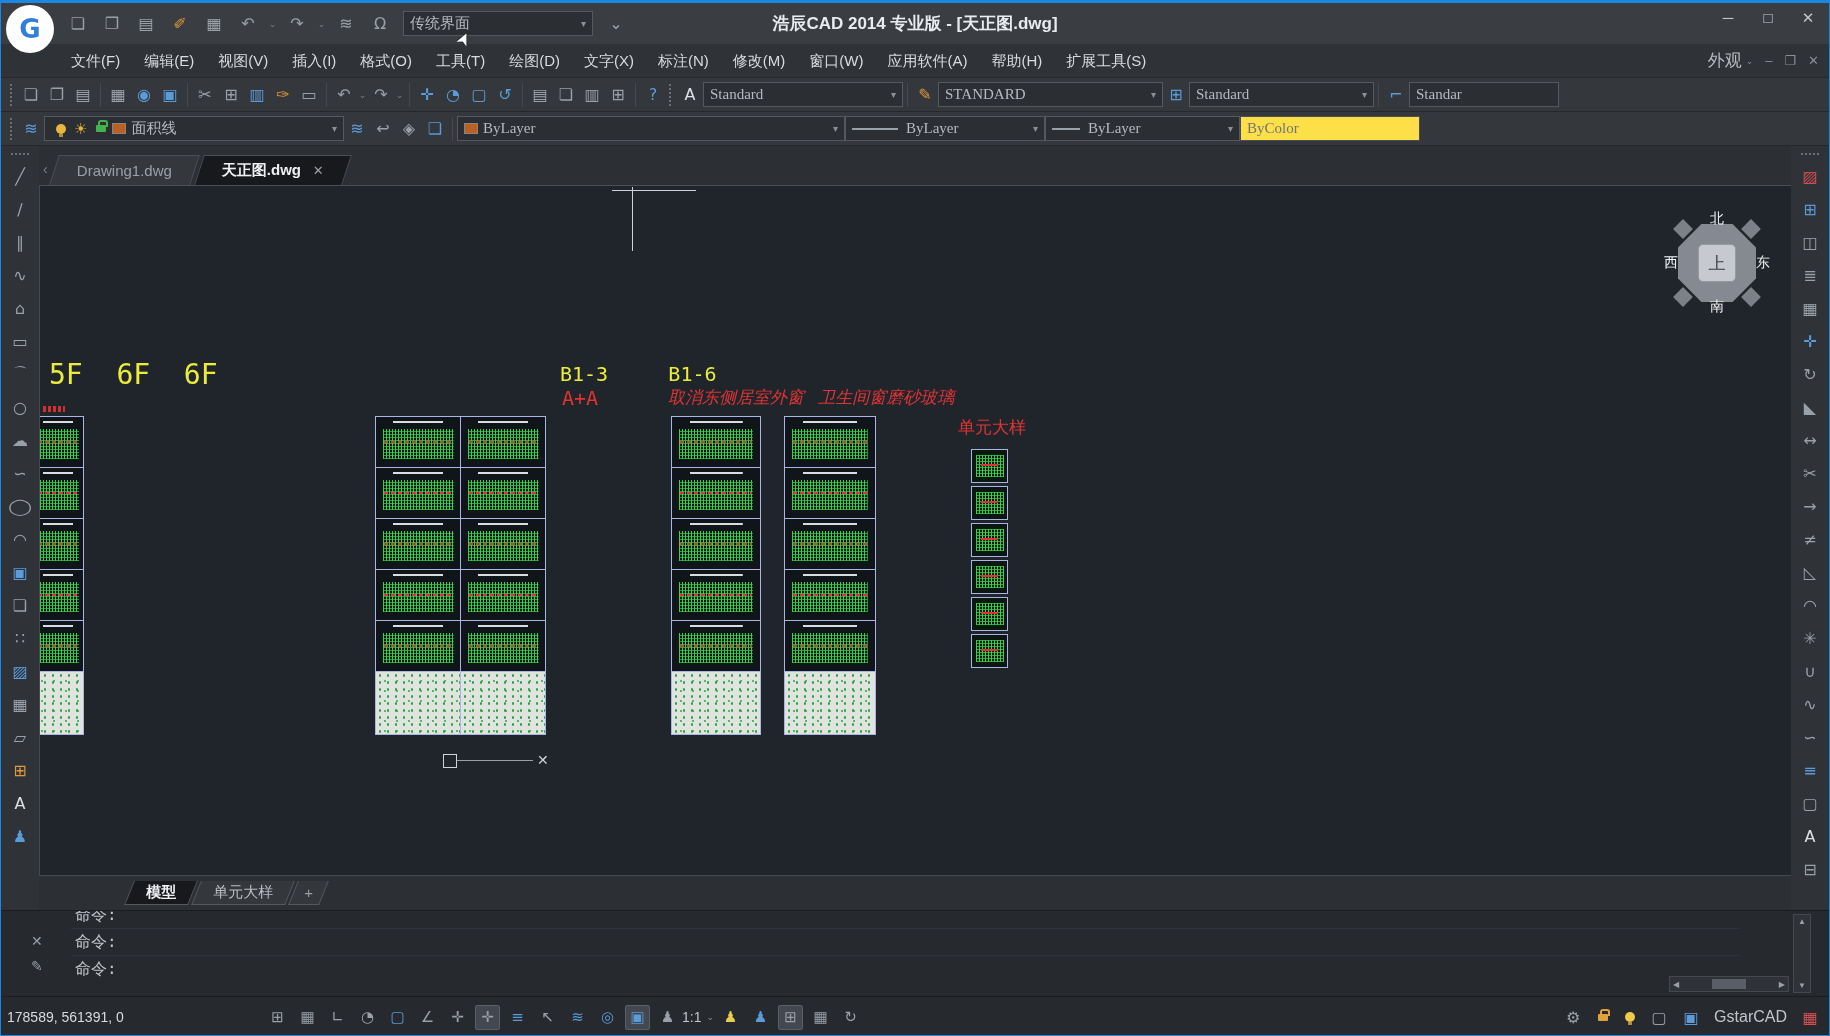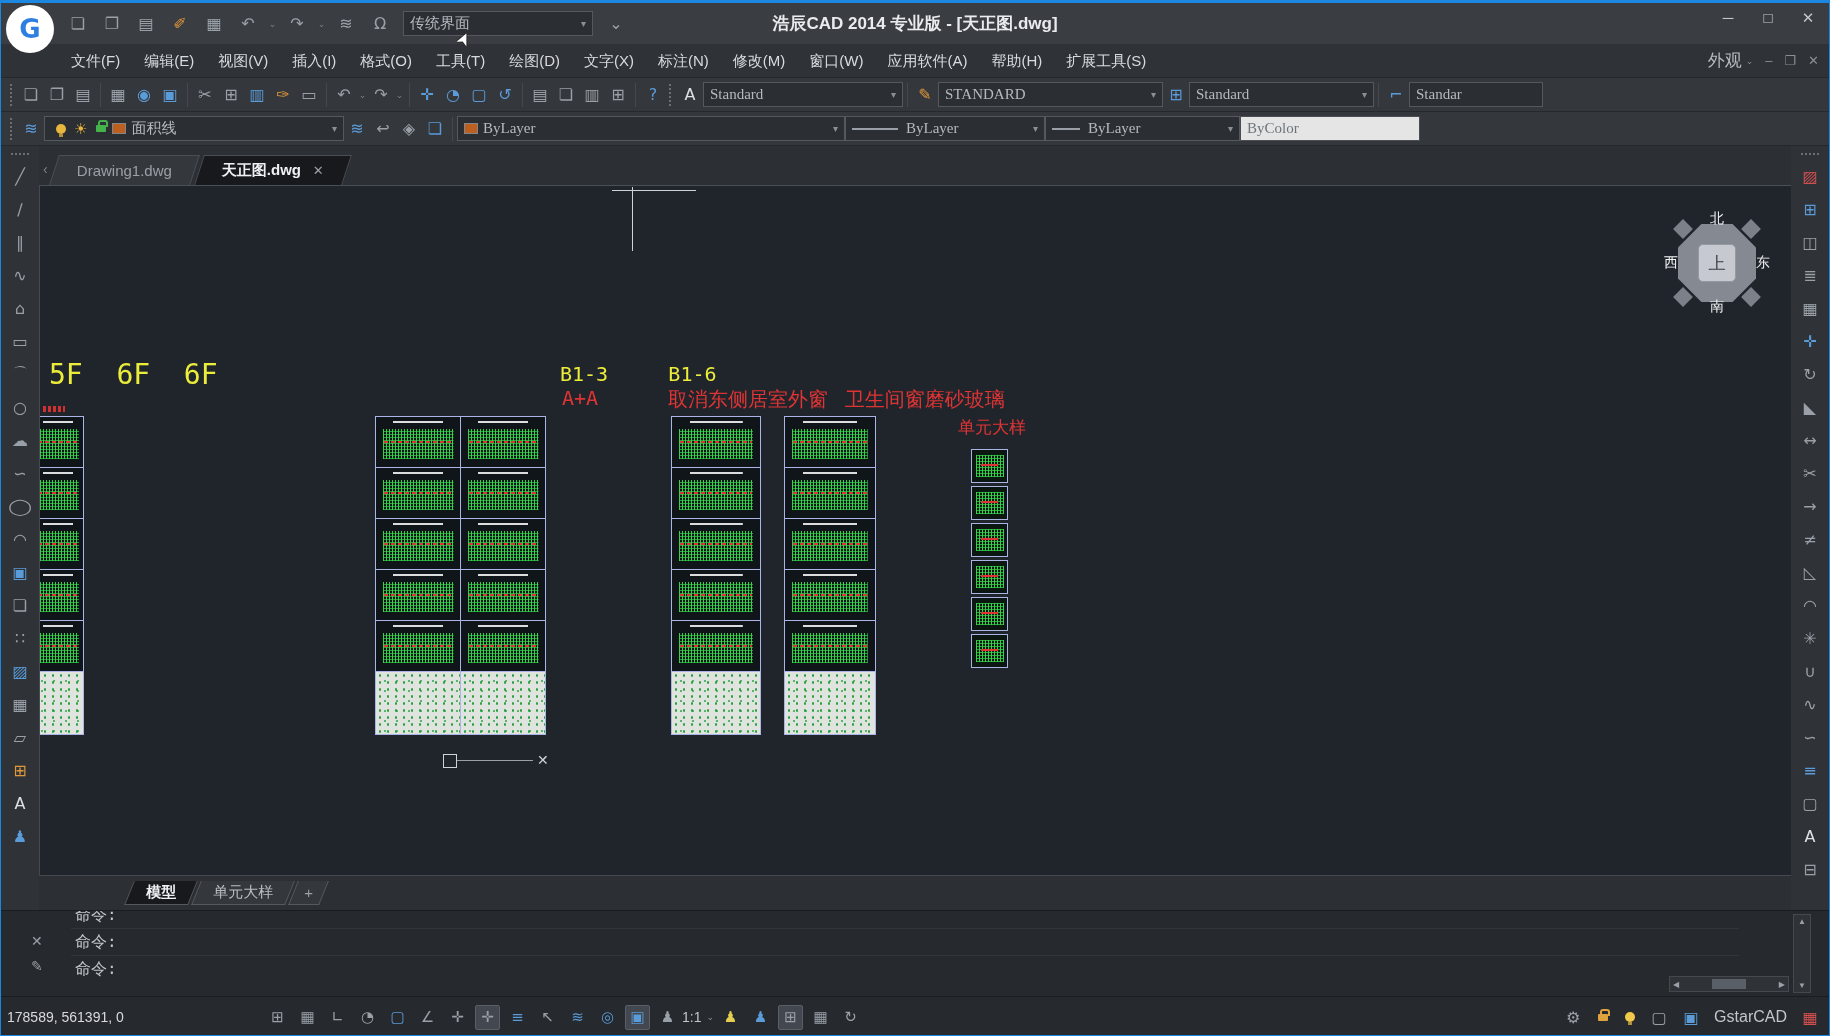--- a/index.html
+++ b/index.html
@@ -44,21 +44,21 @@
   .icon.white{color:#dde0e4} .icon.dim{color:#7d828a} .icon.yellow{color:#e6cf4e}
   .icon.sm{width:11px; font-size:9px;} .icon.wide{transform:scaleX(1.35);}
   .icon.on{background:#43474f; border:1px solid #5a5f67; border-radius:2px;}
   .tb-sep { width:1px; height:24px; background:#26282c; border-right:1px solid #45484e; margin:0 4px; }
   .tb-group { display:flex; align-items:center; }
 
   .combo { display:flex; align-items:center; background:#2b2e33; border:1px solid #55585e;
            color:#b6bac0; font-size:15px; height:25px; padding:0 6px;
            font-family:"Liberation Serif", serif; }
   .combo .caret { margin-left:auto; color:#8b9097; font-size:10px; font-family:"Liberation Sans",sans-serif; }
-  .combo.disabled { color:#6f747b; background:#e5e5e5; border-color:#4a4e54; }
+  .combo.disabled { color:#6f747b; background:#fde047; border-color:#4a4e54; }
   .swatch { width:14px; height:11px; background:#bd5f1e; border:1px solid #82858a; margin-right:5px; flex:0 0 auto; }
   .line-sample { height:2px; background:#9aa0a8; margin-right:8px; flex:0 0 auto; }
 
   .mini-lock { position:relative; width:10px; height:7px; background:#44b34c; border-radius:1px; margin:0 6px; flex:0 0 auto;}
   .mini-lock::before { content:""; position:absolute; left:2px; top:-5px; width:6px; height:5px;
                        border:2px solid #44b34c; border-bottom:none; border-radius:3px 3px 0 0; }
   .mini-lock.orange { background:#e0a23c; } .mini-lock.orange::before { border-color:#e0a23c; }
   .mini-bulb { position:relative; width:10px; height:10px; border-radius:50%; background:#f0c94a; margin:0 5px; flex:0 0 auto;}
   .mini-bulb::after { content:""; position:absolute; left:3px; bottom:-3px; width:4px; height:3px; background:#b2913a; }
   .sun-glyph { color:#e8b63c; font-size:15px; margin:0 3px; }
@@ -298,21 +298,21 @@
       <span>STANDARD</span>
       <span class="caret">▾</span>
     </div>
     <span class="icon blue">⊞</span>
     <div class="combo" style="width:185px">
       <span>Standard</span>
       <span class="caret">▾</span>
     </div>
     <div class="tb-sep"></div>
     <span class="icon blue">⌐</span>
-    <div class="combo" style="width:134px; overflow:hidden">
+    <div class="combo" style="width:150px; overflow:hidden">
       <span>Standar</span>
     </div>
   </div>
 
   <div class="toolbar">
     <div class="grip"></div>
     <span class="icon blue">≋</span>
     <div class="combo" style="width:300px">
       <span class="mini-bulb" style="background:#e8b63c"></span>
       <span class="sun-glyph">☀</span>
@@ -371,21 +371,21 @@
       </div>
 
       <div class="canvas">
 
         <div class="mark" style="left:572px; top:4px; width:84px; height:1px;"></div>
         <div class="mark" style="left:592px; top:1px; width:1px; height:64px;"></div>
 
         <div class="cad-text yellow" style="left:9px; top:172px; font-size:28px;">5F  6F  6F</div>
         <div class="cad-text yellow" style="left:520px; top:176px; font-size:20px;">B1-3     B1-6</div>
         <div class="cad-text redtxt" style="left:522px; top:200px; font-size:20px;">A+A</div>
-        <div class="cad-text redtxt" style="left:628px; top:200px; font-size:20px; font-family:'Liberation Sans',sans-serif;">取消东侧居室外窗   卫生间窗磨砂玻璃</div>
+        <div class="cad-text redtxt" style="left:628px; top:200px; font-size:17px; font-family:'Liberation Sans',sans-serif;font-style:italic;">取消东侧居室外窗   卫生间窗磨砂玻璃</div>
         <div class="cad-text redtxt" style="left:918px; top:230px; font-size:17px; font-family:'Liberation Sans',sans-serif;">单元大样</div>
         <div class="red-scribble" style="left:3px; top:220px;"></div>
 
         <div class="t-col" style="left:-8px; top:231px; width:52px; height:318px;">
           <div class="t-cell"></div>
             <div class="t-cell"></div>
           <div class="t-cell"></div>
             <div class="t-cell"></div>
           <div class="t-cell"></div>
             <div class="t-cell site"></div>

